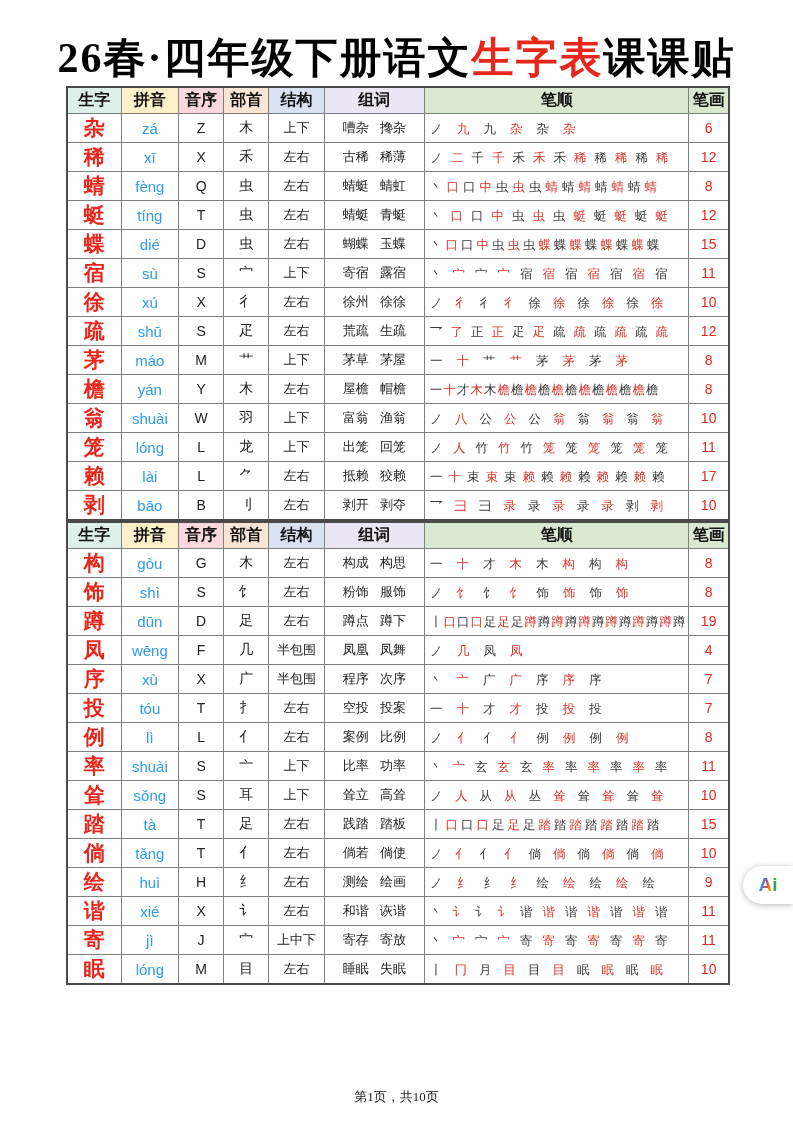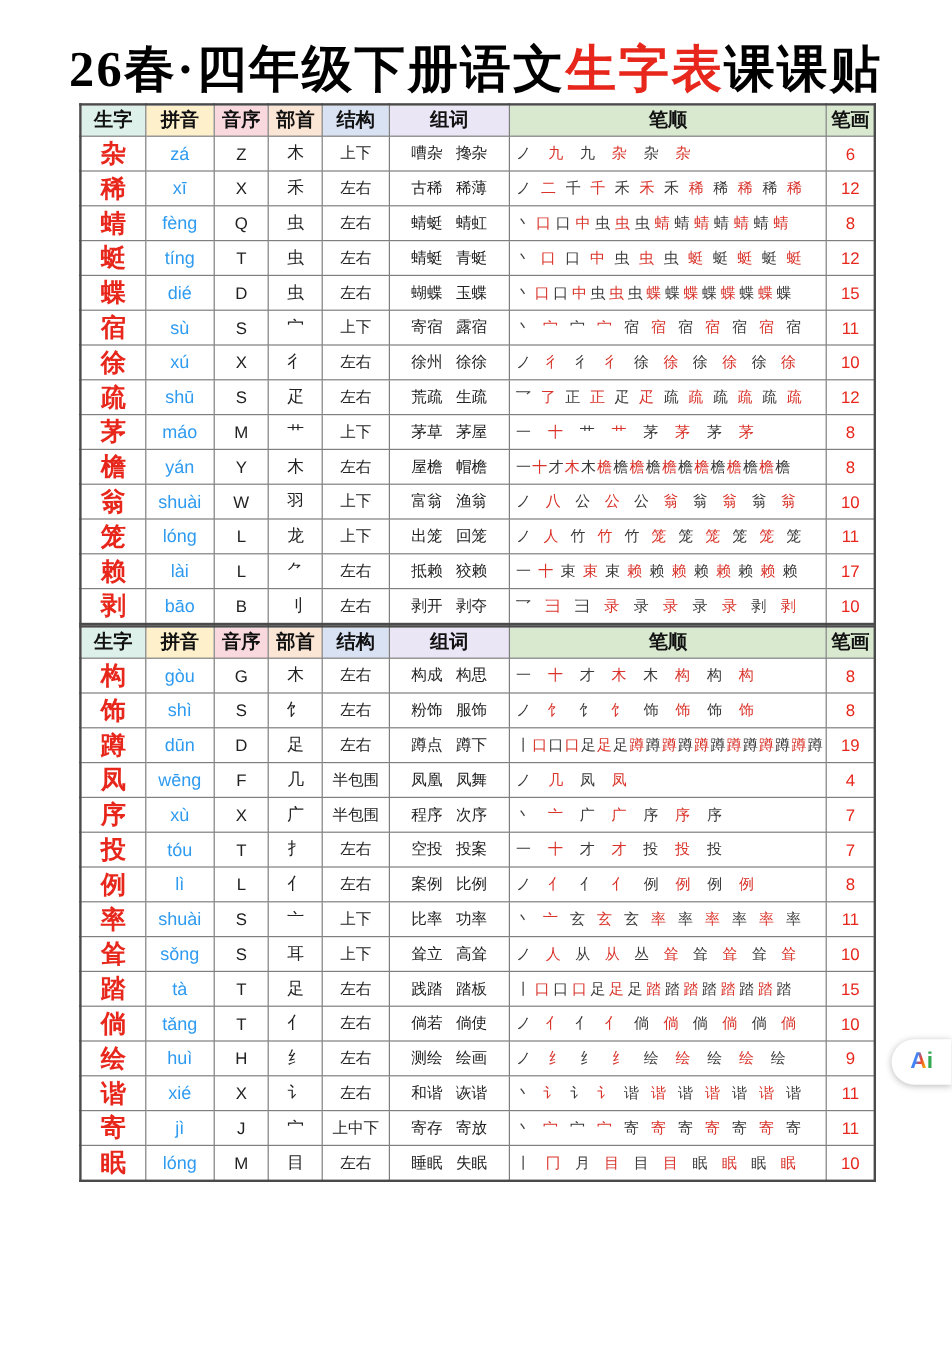--- a/index.html
+++ b/index.html
@@ -403,18 +403,19 @@
             <td class="c-radical">目</td>
             <td class="c-structure">左右</td>
             <td class="c-words">睡眠 失眠</td>
             <td class="c-strokes"><span class="stroke" style="margin-right: 12px;">丨</span><span class="stroke red" style="margin-right: 12px;">冂</span><span class="stroke" style="margin-right: 12px;">月</span><span class="stroke red" style="margin-right: 12px;">目</span><span class="stroke" style="margin-right: 12px;">目</span><span class="stroke red" style="margin-right: 12px;">目</span><span class="stroke" style="margin-right: 12px;">眠</span><span class="stroke red" style="margin-right: 12px;">眠</span><span class="stroke" style="margin-right: 12px;">眠</span><span class="stroke red">眠</span></td>
             <td class="c-count">10</td>
           </tr>
         </tbody>
       </table>
     </div>
 
+  <div class="footer">第1页，共10页</div>
 
   <div class="ai-badge">
       <span class="a">A</span>
       <span class="i">i</span>
     </div>
 </div>
 
 </body></html>

